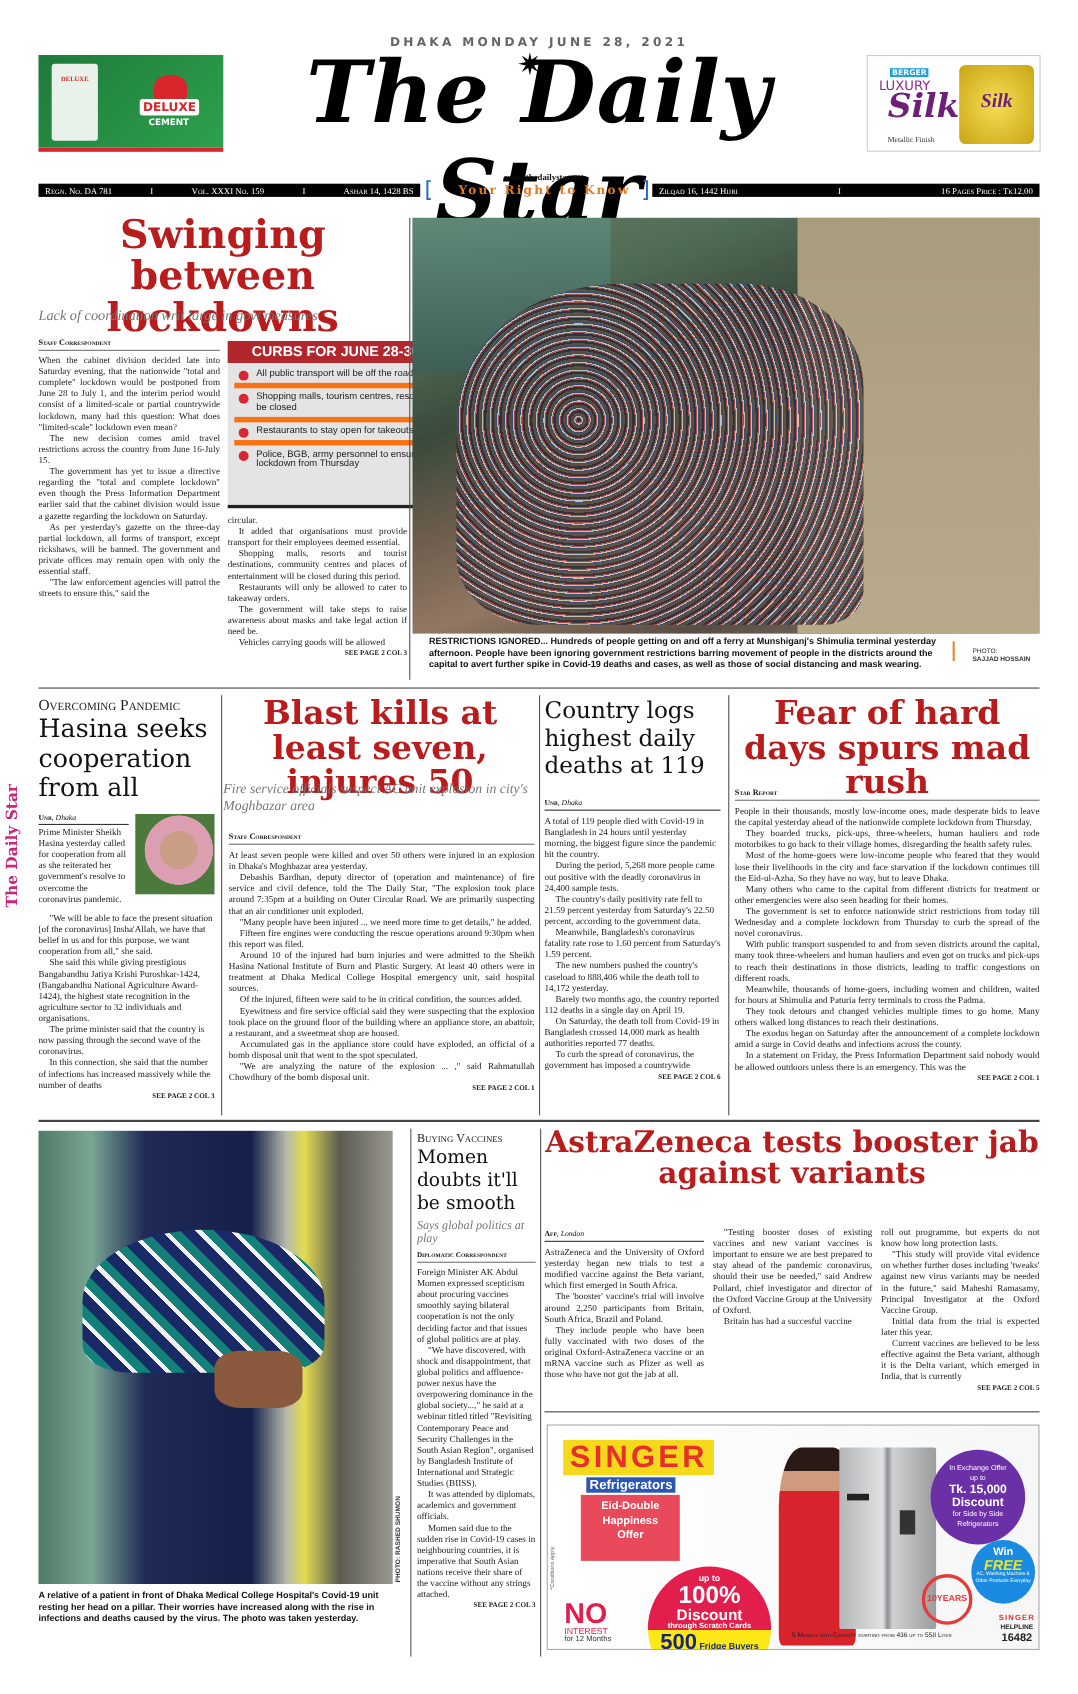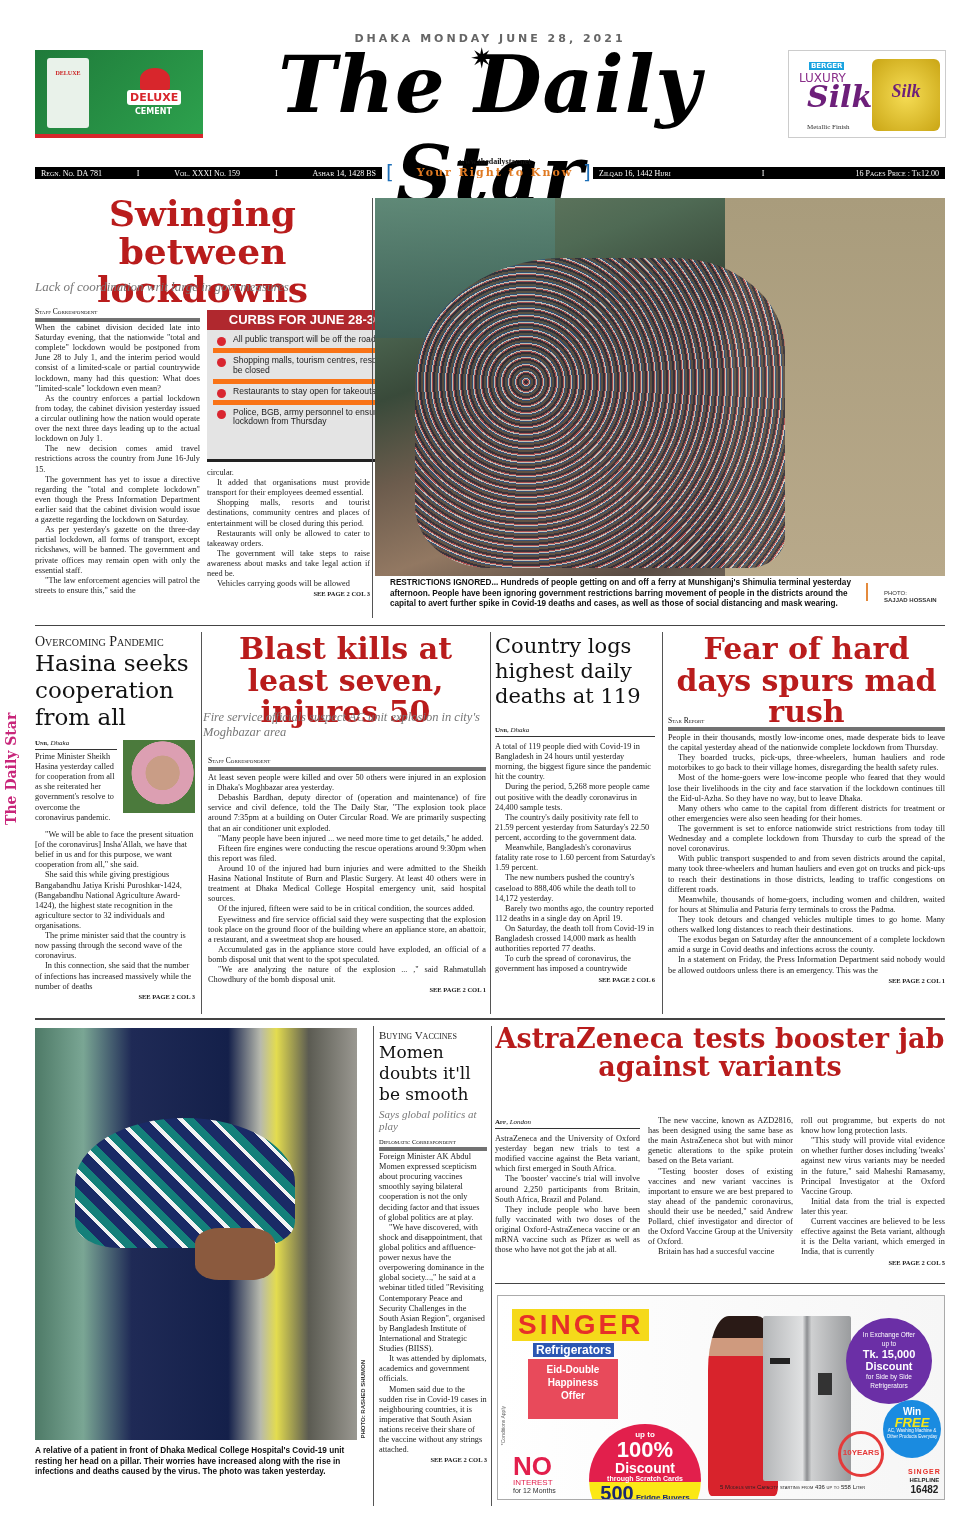--- a/index.html
+++ b/index.html
@@ -19,21 +19,21 @@
 .ad-right .mf{position:absolute;left:18px;top:72px;font-size:7px;color:#333}
 .ad-right .can{position:absolute;left:83px;top:8px;width:68px;height:72px;background:radial-gradient(#f6dd55,#c9a514);border-radius:6px;color:#6d1f7a;font-style:italic;font-weight:bold;font-size:18px;text-align:center;padding-top:22px}
 .infobar{top:167px;height:12px;background:#000;color:#fff;font-size:8px;font-variant:small-caps;display:flex;align-items:center;justify-content:space-between;padding:0 6px}
 .bar-l{left:35px;width:347px}
 .bar-r{left:593px;width:352px}
 .bracket{top:163px;font-size:20px;color:#1d6fb8;font-family:"DejaVu Sans",sans-serif;line-height:18px}
 .url{left:405px;top:157px;width:180px;text-align:center;font-size:8px;font-weight:bold}
 .tagline{left:400px;top:166px;width:190px;text-align:center;font-size:11px;font-weight:bold;color:#e07a22;letter-spacing:2px;font-family:"DejaVu Serif",serif}
 .h1{font-family:"DejaVu Serif",serif;font-weight:bold;color:#b91c1c;text-align:center;line-height:1.05}
 .sub{font-style:italic;color:#777;}
-.byline{font-variant:small-caps;font-size:7.5px;border-bottom:4px solid #737373;padding-bottom:2px;font-weight:normal}
+.byline{font-variant:small-caps;font-size:7.5px;border-bottom:1px solid #737373;padding-bottom:2px;font-weight:bold}
 .body{font-size:8.3px;line-height:1.22;text-align:justify;color:#222}
 .body p{text-indent:10px}
 .body p.ni{text-indent:0}
 .see{font-size:6.5px;text-align:right;font-weight:bold;margin-top:1px}
 .vline{background:#555;width:1px}
 .hline{background:#444;height:2px}
 .curbs{left:207px;top:310px;width:196px;height:152px;background:#e4e4e4;border-bottom:3px solid #222}
 .curbs .head{background:#b0282e;color:#fff;font-family:"Liberation Sans",sans-serif;font-weight:bold;text-align:center;font-size:13px;height:20px;line-height:20px}
 .curbs ul{list-style:none;padding:2px 6px 0 6px}
 .curbs li{font-family:"Liberation Sans",sans-serif;font-size:8.6px;line-height:1.15;padding:3px 0 3px 20px;border-bottom:5px solid #f97316;position:relative;color:#222}
@@ -120,21 +120,20 @@
   <span>Zilqad 16, 1442 Hijri</span>
   <span>I</span>
   <span>16 Pages Price : Tk12.00</span>
 </div>
 
 <div class="abs h1" style="left:35px;top:195px;width:335px;font-size:36px">Swinging between lockdowns</div>
 <div class="abs sub" style="left:35px;top:279px;width:335px;font-size:13px">Lack of coordination writ large in govt measures</div>
 <div class="abs byline" style="left:35px;top:307px;width:165px">Staff Correspondent</div>
 <div class="abs body" style="left:35px;top:323px;width:165px">
   <p class="ni">When the cabinet division decided late into Saturday evening, that the nationwide "total and complete" lockdown would be postponed from June 28 to July 1, and the interim period would consist of a limited-scale or partial countrywide lockdown, many had this question: What does "limited-scale" lockdown even mean?</p>
-  <p>As the country enforces a partial lockdown from today, the cabinet division yesterday issued a circular outlining how the nation would operate over the next three days leading up to the actual lockdown on July 1.</p>
   <p>The new decision comes amid travel restrictions across the country from June 16-July 15.</p>
   <p>The government has yet to issue a directive regarding the "total and complete lockdown" even though the Press Information Department earlier said that the cabinet division would issue a gazette regarding the lockdown on Saturday.</p>
   <p>As per yesterday's gazette on the three-day partial lockdown, all forms of transport, except rickshaws, will be banned. The government and private offices may remain open with only the essential staff.</p>
   <p>"The law enforcement agencies will patrol the streets to ensure this," said the</p>
 </div>
 
 <div class="abs curbs">
   <div class="head">CURBS FOR JUNE 28-30</div>
   <ul>
     <li>All public transport will be off the roads</li>
@@ -259,21 +258,20 @@
 <div class="abs h1" style="left:495px;top:1025px;width:450px;font-size:27px">AstraZeneca tests booster jab against variants</div>
 <div class="abs" style="left:495px;top:1118px;width:145px;font-size:7px;border-bottom:1px solid #333;padding-bottom:2px">
   <b style="font-variant:small-caps">Afp</b>, <i>London</i>
 </div>
 <div class="abs body" style="left:495px;top:1134px;width:145px">
   <p class="ni">AstraZeneca and the University of Oxford yesterday began new trials to test a modified vaccine against the Beta variant, which first emerged in South Africa.</p>
   <p>The 'booster' vaccine's trial will involve around 2,250 participants from Britain, South Africa, Brazil and Poland.</p>
   <p>They include people who have been fully vaccinated with two doses of the original Oxford-AstraZeneca vaccine or an mRNA vaccine such as Pfizer as well as those who have not got the jab at all.</p>
 </div>
 <div class="abs body" style="left:648px;top:1116px;width:145px">
-  <p>The new vaccine, known as AZD2816, has been designed using the same base as the main AstraZeneca shot but with minor genetic alterations to the spike protein based on the Beta variant.</p>
   <p>"Testing booster doses of existing vaccines and new variant vaccines is important to ensure we are best prepared to stay ahead of the pandemic coronavirus, should their use be needed," said Andrew Pollard, chief investigator and director of the Oxford Vaccine Group at the University of Oxford.</p>
   <p>Britain has had a succesful vaccine</p>
 </div>
 <div class="abs body" style="left:801px;top:1116px;width:144px">
   <p class="ni">roll out programme, but experts do not know how long protection lasts.</p>
   <p>"This study will provide vital evidence on whether further doses including 'tweaks' against new virus variants may be needed in the future," said Maheshi Ramasamy, Principal Investigator at the Oxford Vaccine Group.</p>
   <p>Initial data from the trial is expected later this year.</p>
   <p>Current vaccines are believed to be less effective against the Beta variant, although it is the Delta variant, which emerged in India, that is currently</p>
   <div class="see">SEE PAGE 2 COL 5</div>
 </div>

